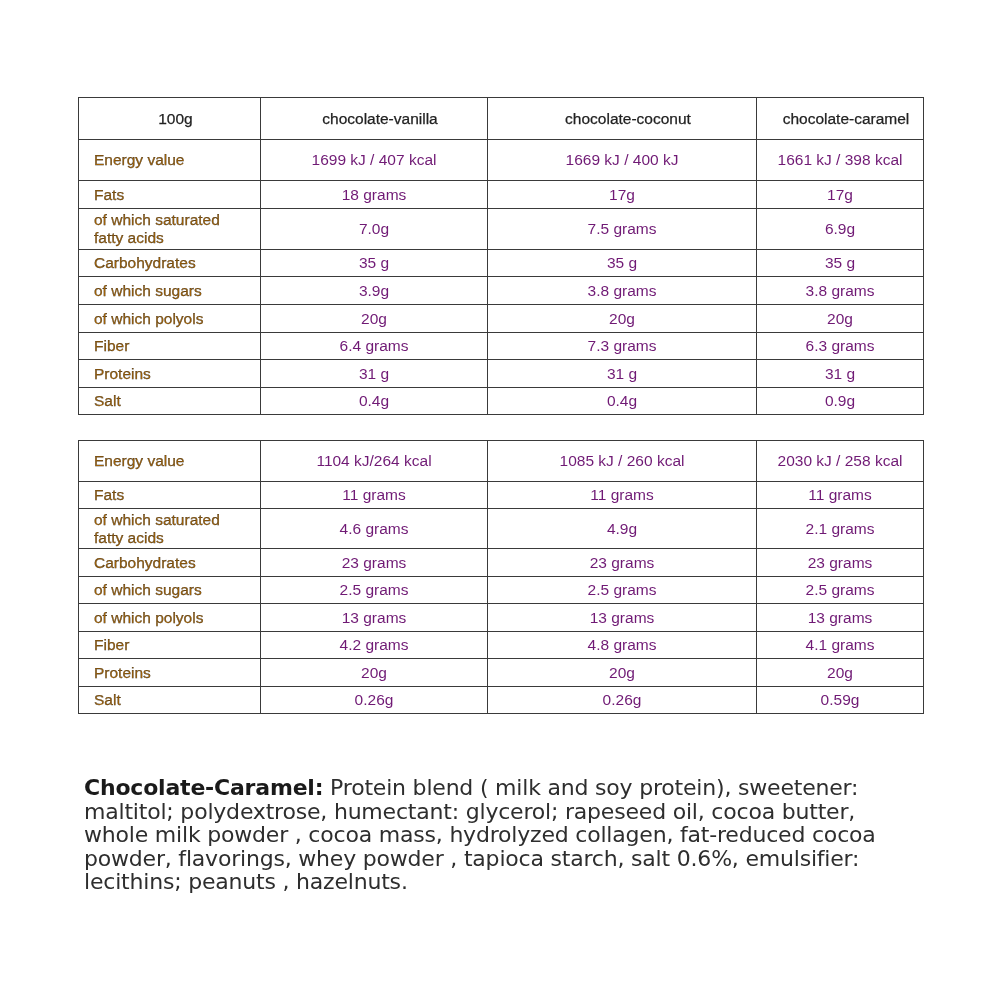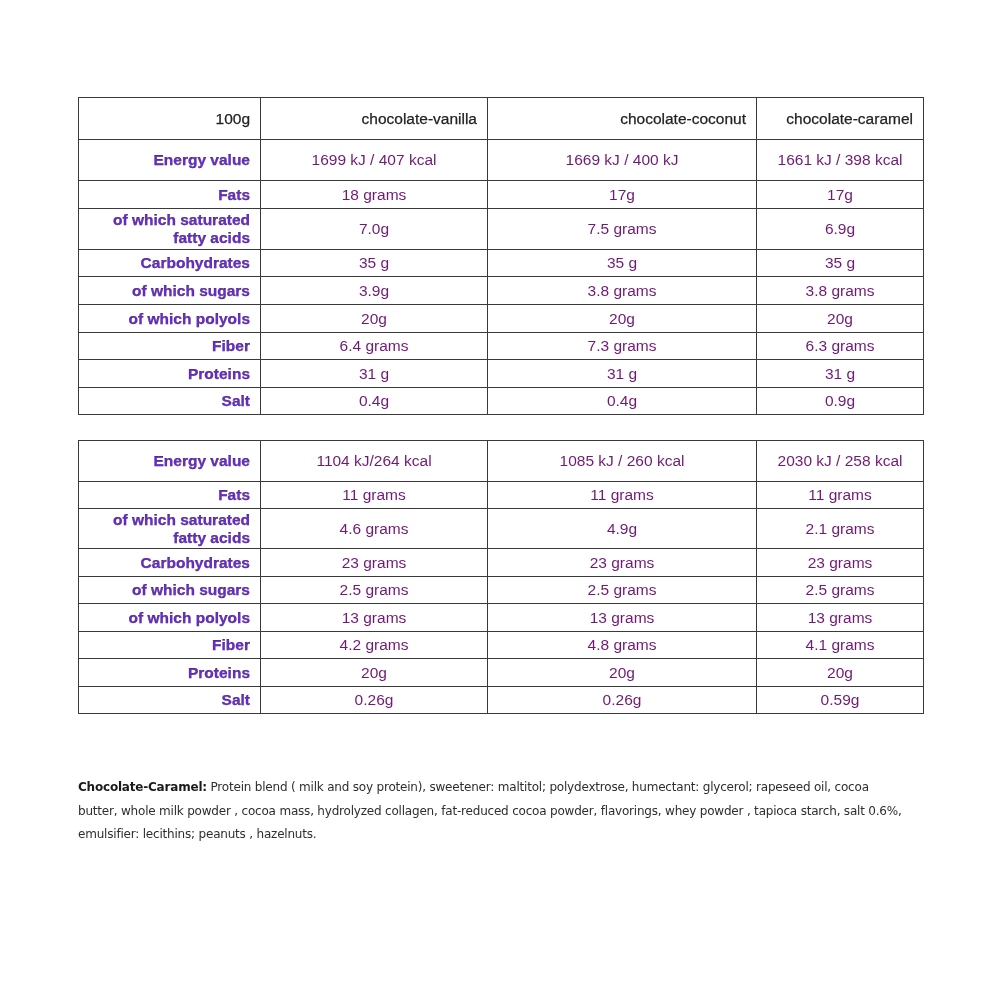--- a/index.html
+++ b/index.html
@@ -1,25 +1,25 @@
 <!DOCTYPE html>
 <html><head>
 <meta charset="utf-8">
 <style>
   html, body { margin:0; padding:0; background:#ffffff; }
   body { width:1000px; height:1000px; position:relative; overflow:hidden; font-family:"Liberation Sans", sans-serif; color:#2b2b2b; }
   table.nutri { position:absolute; left:78px; border-collapse:collapse; table-layout:fixed; width:845px; }
   table.nutri td { border:1.5px solid #3a3a3a; padding:0 10px; font-size:15.5px; line-height:18px; }
-  table.nutri td.lbl { text-align:right; padding-left:15px; font-weight:bold; color:#6d28d9; -webkit-text-stroke:0.25px #222; }
+  table.nutri td.lbl { text-align:left; padding-left:15px; font-weight:normal; color:#a16207; -webkit-text-stroke:0.25px #222; }
   table.nutri td.val { text-align:center; color:#701a75; }
-  table.nutri tr.head td { font-weight:normal; -webkit-text-stroke:0.25px #222; color:#222; text-align:right; padding-left:22px; }
+  table.nutri tr.head td { font-weight:normal; -webkit-text-stroke:0.25px #222; color:#222; text-align:center; padding-left:22px; }
   #t1 { top:97px; }
   #t2 { top:440px; }
   col.c0 { width:182px; } col.c1 { width:227px; } col.c2 { width:269px; } col.c3 { width:167px; }
-  .ingredients { position:absolute; left:78px; top:776px; width:830px; font-family:"DejaVu Sans", sans-serif; font-size:12px; line-height:23.5px; color:#2e2e2e; letter-spacing:-0.2px; }
+  .ingredients { position:absolute; left:84px; top:776px; width:830px; font-family:"DejaVu Sans", sans-serif; font-size:22px; line-height:23.5px; color:#2e2e2e; letter-spacing:-0.2px; }
   .ingredients b { font-weight:bold; color:#1a1a1a; }
 </style>
 </head>
 <body>
 
 <table class="nutri" id="t1">
   <colgroup>
       <col class="c0">
       <col class="c1">
       <col class="c2">

